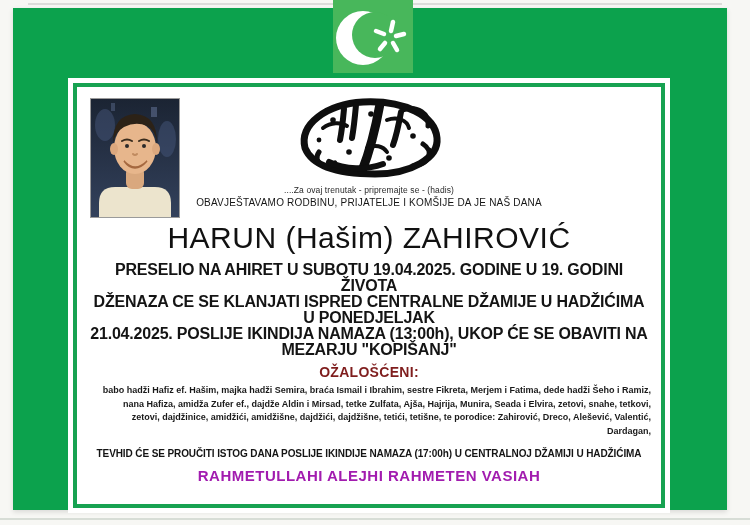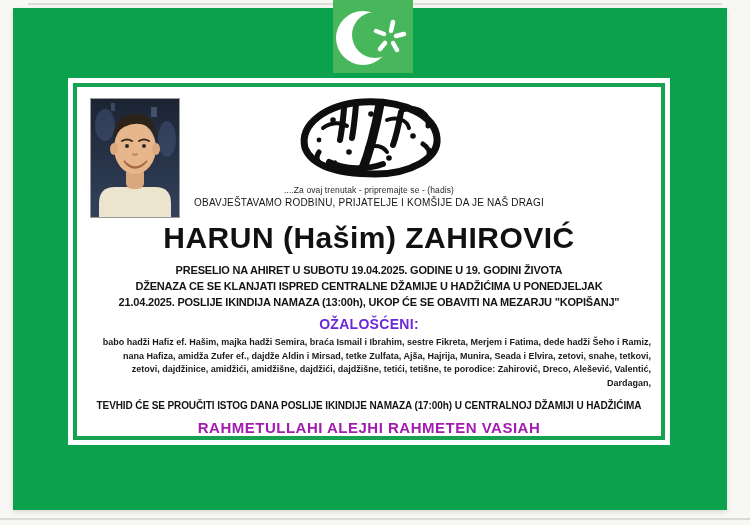--- a/index.html
+++ b/index.html
@@ -22,21 +22,21 @@
   .green-banner{
     position:absolute;left:13px;top:8px;width:714px;height:502px;
     background:#0ca24d;
     box-shadow:0 2px 5px rgba(0,0,0,.12);
   }
   .crescent-box{
     position:absolute;left:333px;top:0;width:80px;height:73px;
     background:#48b75b;
   }
   .panel{
-    position:absolute;left:73px;top:83px;width:592px;height:357px;
+    position:absolute;left:73px;top:83px;width:592px;height:425px;
     background:#ffffff;
     border:4px solid #17a251;
     box-shadow:0 0 0 5px #ffffff;
     box-sizing:border-box;
     padding:5px 10px 0 10px;
   }
   .header-row{position:relative;height:124px;}
   .photo-frame{
     position:absolute;left:3px;top:6px;width:88px;height:118px;
     border:1px solid #9a9a9a;background:#202a3a;overflow:hidden;
@@ -45,30 +45,30 @@
     width:100%;display:flex;flex-direction:column;align-items:center;
   }
   .calligraphy{margin-top:0;}
   .hadis-line{
     font-size:8.5px;color:#2a2a2a;margin-top:1px;letter-spacing:.1px;
   }
   .announce-line{
     font-size:10px;color:#161616;margin-top:2px;letter-spacing:.2px;
   }
   .deceased-name{
-    text-align:center;font-size:30px;font-weight:bold;
+    text-align:center;font-size:30px;font-weight:normal;
     letter-spacing:.5px;margin-top:5px;color:#111;
   }
   .notice-block{
-    text-align:center;font-weight:bold;font-size:11px;line-height:16px;
+    text-align:center;font-weight:bold;font-size:16px;line-height:16px;
     margin-top:7px;letter-spacing:-.2px;color:#141414;
   }
   .mourners-heading{
     text-align:center;font-weight:bold;font-size:14px;margin-top:6px;
-    letter-spacing:.3px;color:#6d28d9;
+    letter-spacing:.3px;color:#7f1d1d;
   }
   .mourners-block{
     text-align:right;font-weight:bold;font-size:9px;line-height:13.5px;
     margin-top:4px;color:#1a1a1a;
   }
   .tevhid-line{
     text-align:center;font-weight:bold;font-size:10px;margin-top:10px;
     letter-spacing:-.1px;color:#141414;
   }
   .closing-line{
@@ -148,21 +148,21 @@
           <circle cx="50" cy="28" r="2.8"></circle>
           <circle cx="88" cy="22" r="2.8"></circle>
           <circle cx="130" cy="44" r="2.8"></circle>
           <circle cx="66" cy="60" r="2.8"></circle>
           <circle cx="106" cy="66" r="2.8"></circle>
           <circle cx="36" cy="48" r="2.4"></circle>
           <circle cx="146" cy="58" r="2.4"></circle>
         </g>
       </svg>
       <div class="hadis-line">....Za ovaj trenutak - pripremajte se - (hadis)</div>
-      <div class="announce-line">OBAVJEŠTAVAMO RODBINU, PRIJATELJE I KOMŠIJE DA JE NAŠ DRAGI</div>
+      <div class="announce-line">OBAVJEŠTAVAMO RODBINU, PRIJATELJE I KOMŠIJE DA JE NAŠ DANA</div>
     </div>
   </div>
 
   <div class="deceased-name">HARUN (Hašim) ZAHIROVIĆ</div>
 
   <div class="notice-block">
     <div>PRESELIO NA AHIRET U SUBOTU 19.04.2025. GODINE U 19. GODINI ŽIVOTA</div>
     <div>DŽENAZA CE SE KLANJATI ISPRED CENTRALNE DŽAMIJE U HADŽIĆIMA U PONEDJELJAK</div>
     <div>21.04.2025. POSLIJE IKINDIJA NAMAZA (13:00h), UKOP ĆE SE OBAVITI NA MEZARJU "KOPIŠANJ"</div>
   </div>

